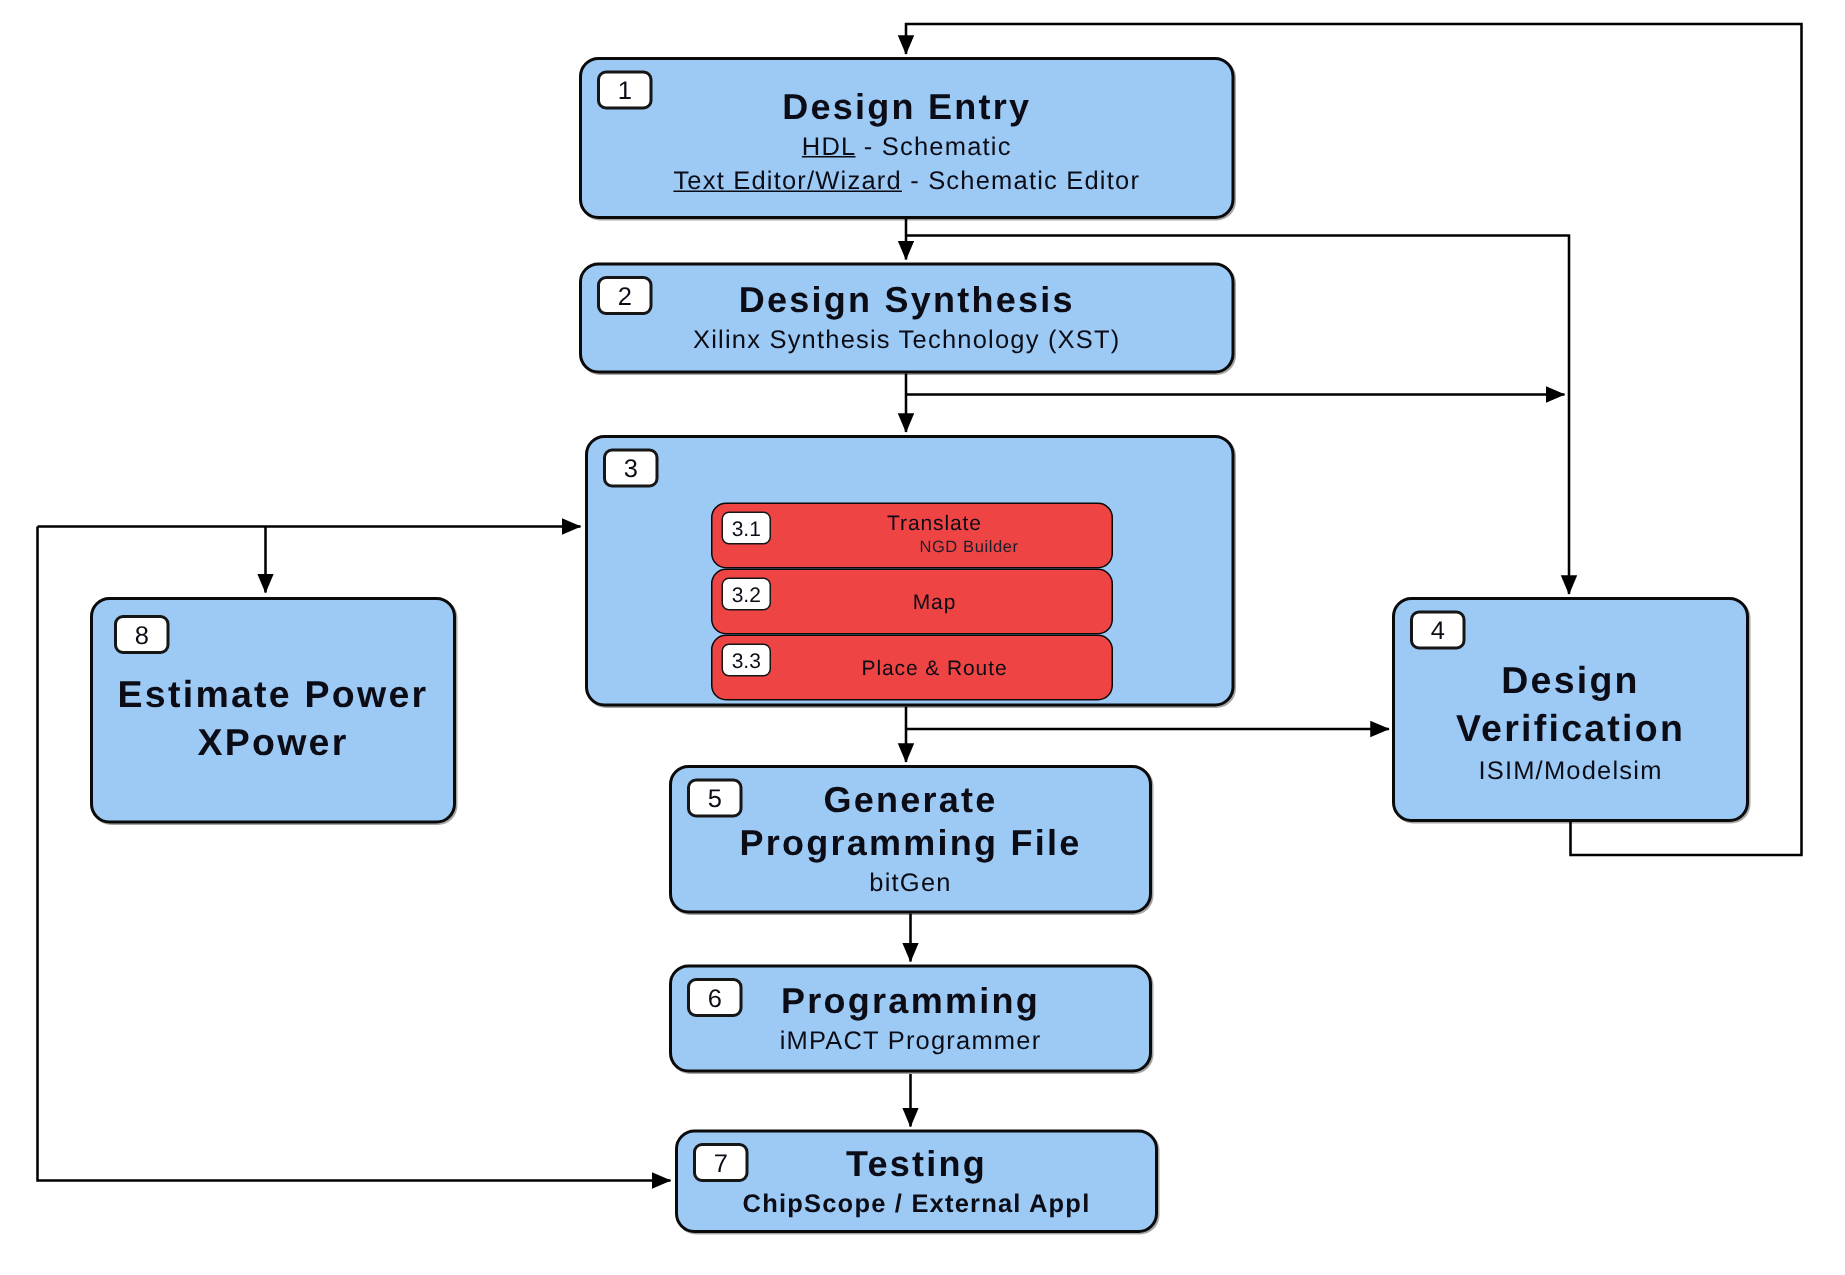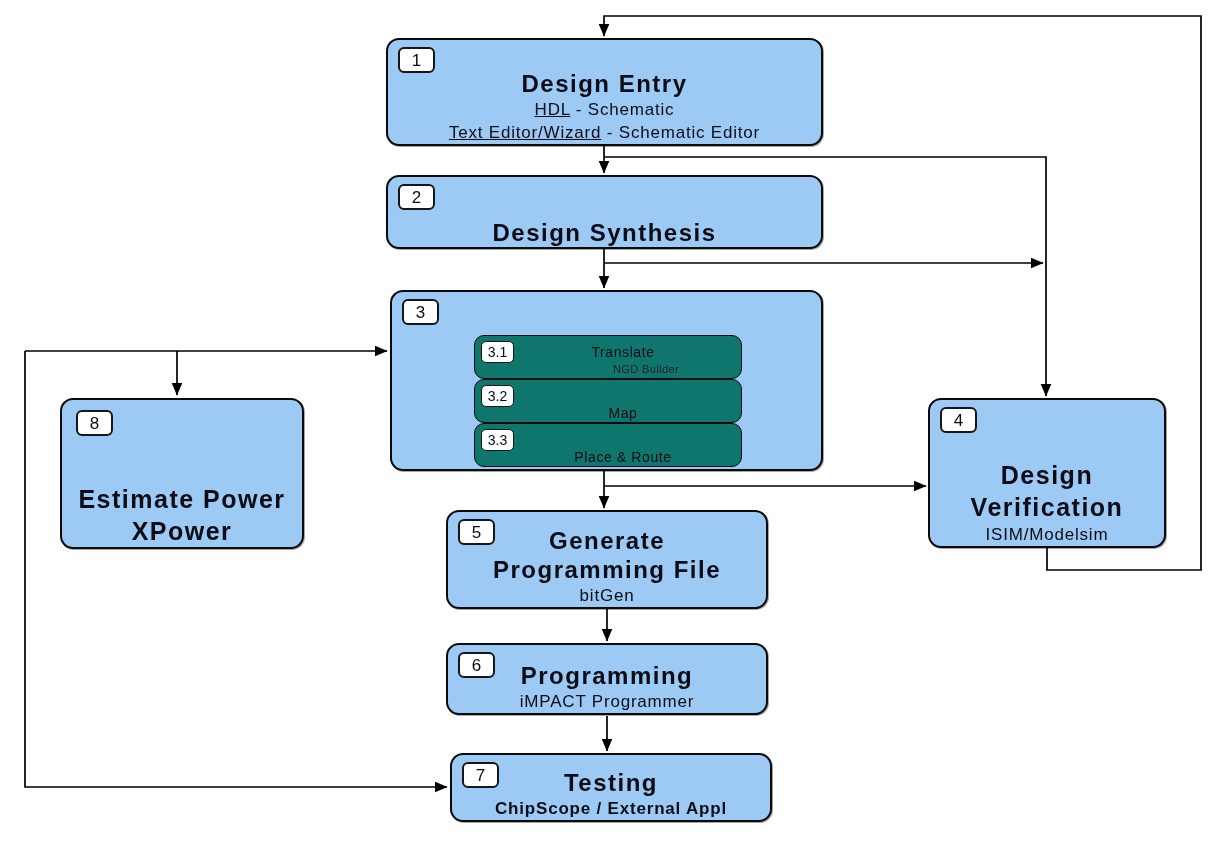--- a/index.html
+++ b/index.html
@@ -43,41 +43,41 @@
     font-size:17px;
     letter-spacing:0.8px;
     text-align:center;
     line-height:23px;
     white-space:nowrap;
   }
   .subtitle.bold{font-weight:bold;}
   .u{text-decoration:underline;}
   .col-center{
     position:absolute;left:0;right:0;top:0;bottom:0;
-    display:flex;flex-direction:column;align-items:center;justify-content:flex-end;
+    display:flex;flex-direction:column;align-items:center;justify-content:center;
   }
   
   #box1{left:386px;top:38px;width:437px;height:108px;}
   #box2{left:386px;top:175px;width:437px;height:74px;}
   #box3{left:390px;top:290px;width:433px;height:181px;}
   #box4{left:928px;top:398px;width:238px;height:150px;}
   #box5{left:446px;top:510px;width:322px;height:99px;}
   #box6{left:446px;top:643px;width:322px;height:72px;}
   #box7{left:450px;top:753px;width:322px;height:69px;}
   #box8{left:60px;top:398px;width:244px;height:151px;}
 
   #box1 .col-center{padding-top:4px;}
   #box3 .hdr-title{
     position:absolute;left:54px;top:4px;
     font-weight:bold;font-size:25px;letter-spacing:1.5px;white-space:nowrap;
   }
   .substep{
     position:absolute;
     left:82px;width:268px;height:44px;
-    background:#0f766e;
+    background:#ef4444;
     border:1.5px solid #0a0a0a;
     border-radius:10px;
     box-sizing:border-box;
   }
   #sub31{top:43px;}
   #sub32{top:87px;}
   #sub33{top:131px;}
   .substep .badge{
     left:6px;top:5px;width:33px;height:22px;
     font-size:14px;border-width:1.5px;border-radius:5px;
@@ -122,20 +122,21 @@
       <div class="title">Design Entry</div>
       <div class="subtitle"><span class="u">HDL</span><span> - Schematic</span></div>
       <div class="subtitle"><span class="u">Text Editor/Wizard</span><span> - Schematic Editor</span></div>
     </div>
   </div>
 
   <div id="box2" class="box">
     <div class="badge">2</div>
     <div class="col-center">
       <div class="title">Design Synthesis</div>
+      <div class="subtitle">Xilinx Synthesis Technology (XST)</div>
     </div>
   </div>
 
   <div id="box3" class="box">
     <div class="badge">3</div>
 
     <div id="sub31" class="substep">
       <div class="badge">3.1</div>
       <div class="col-center">
         <div class="sub-title">Translate</div>

